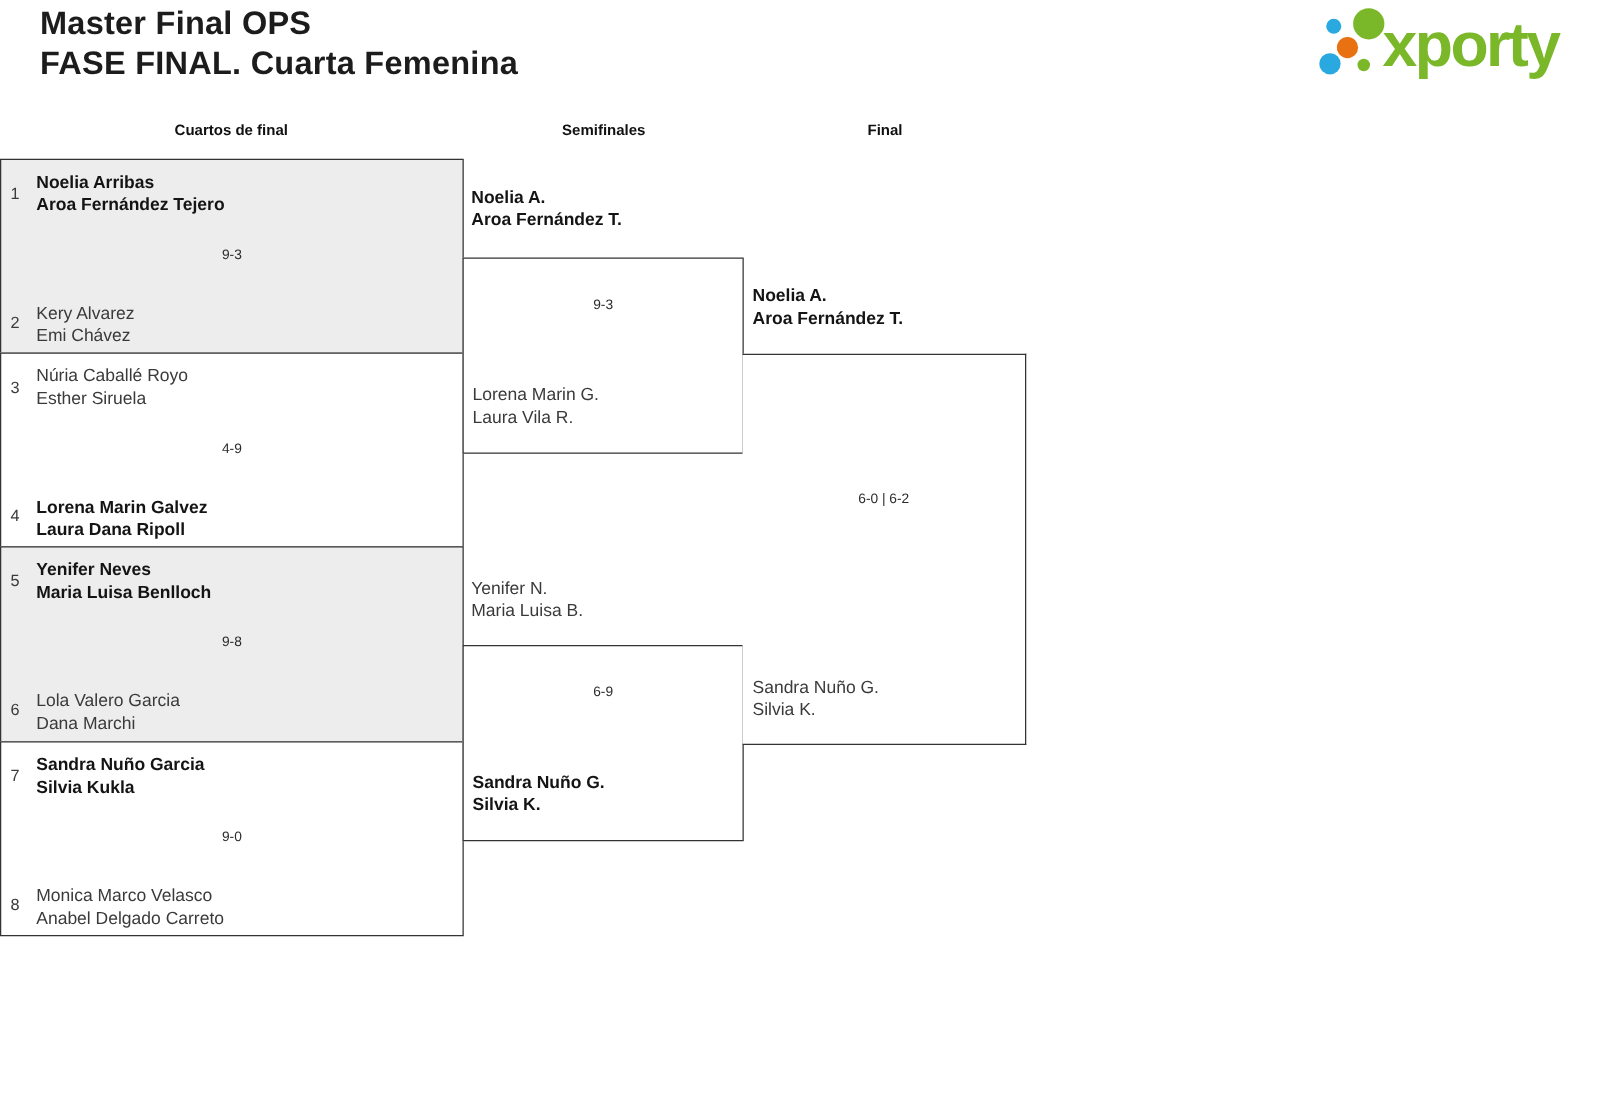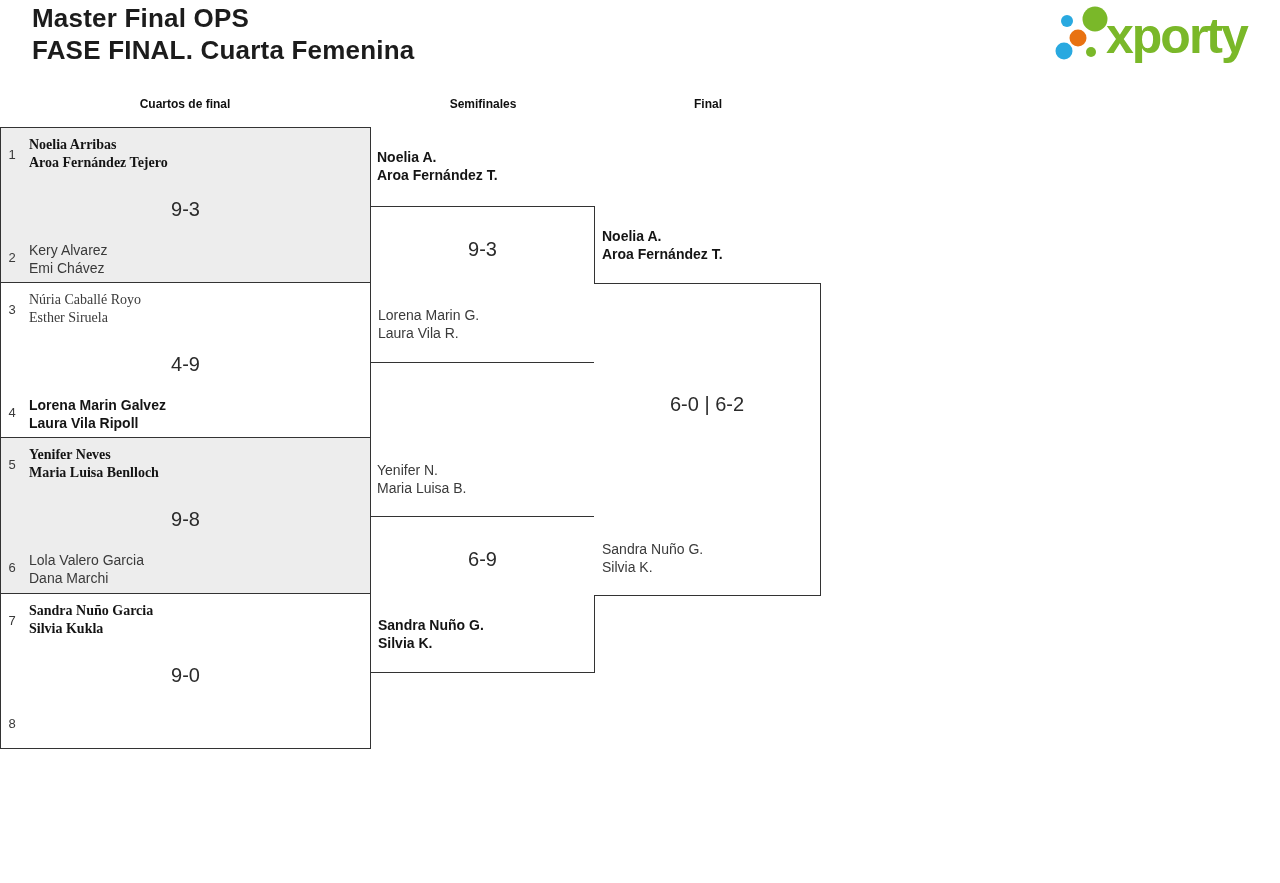--- a/index.html
+++ b/index.html
@@ -18,30 +18,30 @@
   .qf1{top:127px;height:156px;}
   .qf2{top:282px;height:156px;}
   .qf3{top:437px;height:157px;}
   .qf4{top:593px;height:156px;}
   .sf{left:370px;width:225px;height:157px;}
   .sf1{top:206px;}
   .sf2{top:516px;}
   .final-box{left:594px;top:283px;width:227px;height:313px;border-left:none;}
   .team{position:absolute;font-size:14px;line-height:18px;color:#3a3a3a;white-space:nowrap;}
   .team.winner{font-weight:700;color:#141414;}
-  .qf .team-top{left:28px;top:8px;font-family:Liberation Serif, serif;}
+  .qf .team-top{left:28px;top:8px;}
   .qf .team-bottom{left:28px;top:113px;}
   .sf .team-bottom{left:7px;top:99px;}
   .final-box .team-bottom{left:8px;top:256px;}
   .float-team{position:absolute;font-size:14px;line-height:18px;color:#3a3a3a;white-space:nowrap;}
   .float-team.winner{font-weight:700;color:#141414;}
   .seed{position:absolute;left:0;width:22px;text-align:center;font-size:13px;color:#3a3a3a;}
   .seed-top{top:19px;}
   .seed-bottom{top:122px;}
-  .score{position:absolute;left:0;right:0;text-align:center;font-size:20px;color:#2b2b2b;}
+  .score{position:absolute;left:0;right:0;text-align:center;font-size:11px;color:#2b2b2b;}
   .qf .score{top:70px;}
   .sf .score{top:31px;}
   .final-box .score{top:109px;}
 </style>
 </head>
 <body>
 
 <div class="page">
 
   <div class="title-line l1">Master Final OPS</div>
@@ -77,21 +77,21 @@
   <div class="match qf qf2">
     <div class="seed seed-top">3</div>
     <div class="team team-top">
       <div>Núria Caballé Royo</div>
       <div>Esther Siruela</div>
     </div>
     <div class="score">4-9</div>
     <div class="seed seed-bottom">4</div>
     <div class="team team-bottom winner">
       <div>Lorena Marin Galvez</div>
-      <div>Laura Vila Ripoll</div>
+      <div>Laura Dana Ripoll</div>
     </div>
   </div>
 
   <div class="match qf qf3 gray">
     <div class="seed seed-top">5</div>
     <div class="team team-top winner">
       <div>Yenifer Neves</div>
       <div>Maria Luisa Benlloch</div>
     </div>
     <div class="score">9-8</div>
@@ -103,20 +103,24 @@
   </div>
 
   <div class="match qf qf4">
     <div class="seed seed-top">7</div>
     <div class="team team-top winner">
       <div>Sandra Nuño Garcia</div>
       <div>Silvia Kukla</div>
     </div>
     <div class="score">9-0</div>
     <div class="seed seed-bottom">8</div>
+    <div class="team team-bottom">
+      <div>Monica Marco Velasco</div>
+      <div>Anabel Delgado Carreto</div>
+    </div>
   </div>
 
   <div class="float-team winner" style="left:377px;top:148px;">
     <div>Noelia A.</div>
     <div>Aroa Fernández T.</div>
   </div>
   <div class="match sf sf1">
     <div class="score">9-3</div>
     <div class="team team-bottom">
       <div>Lorena Marin G.</div>

